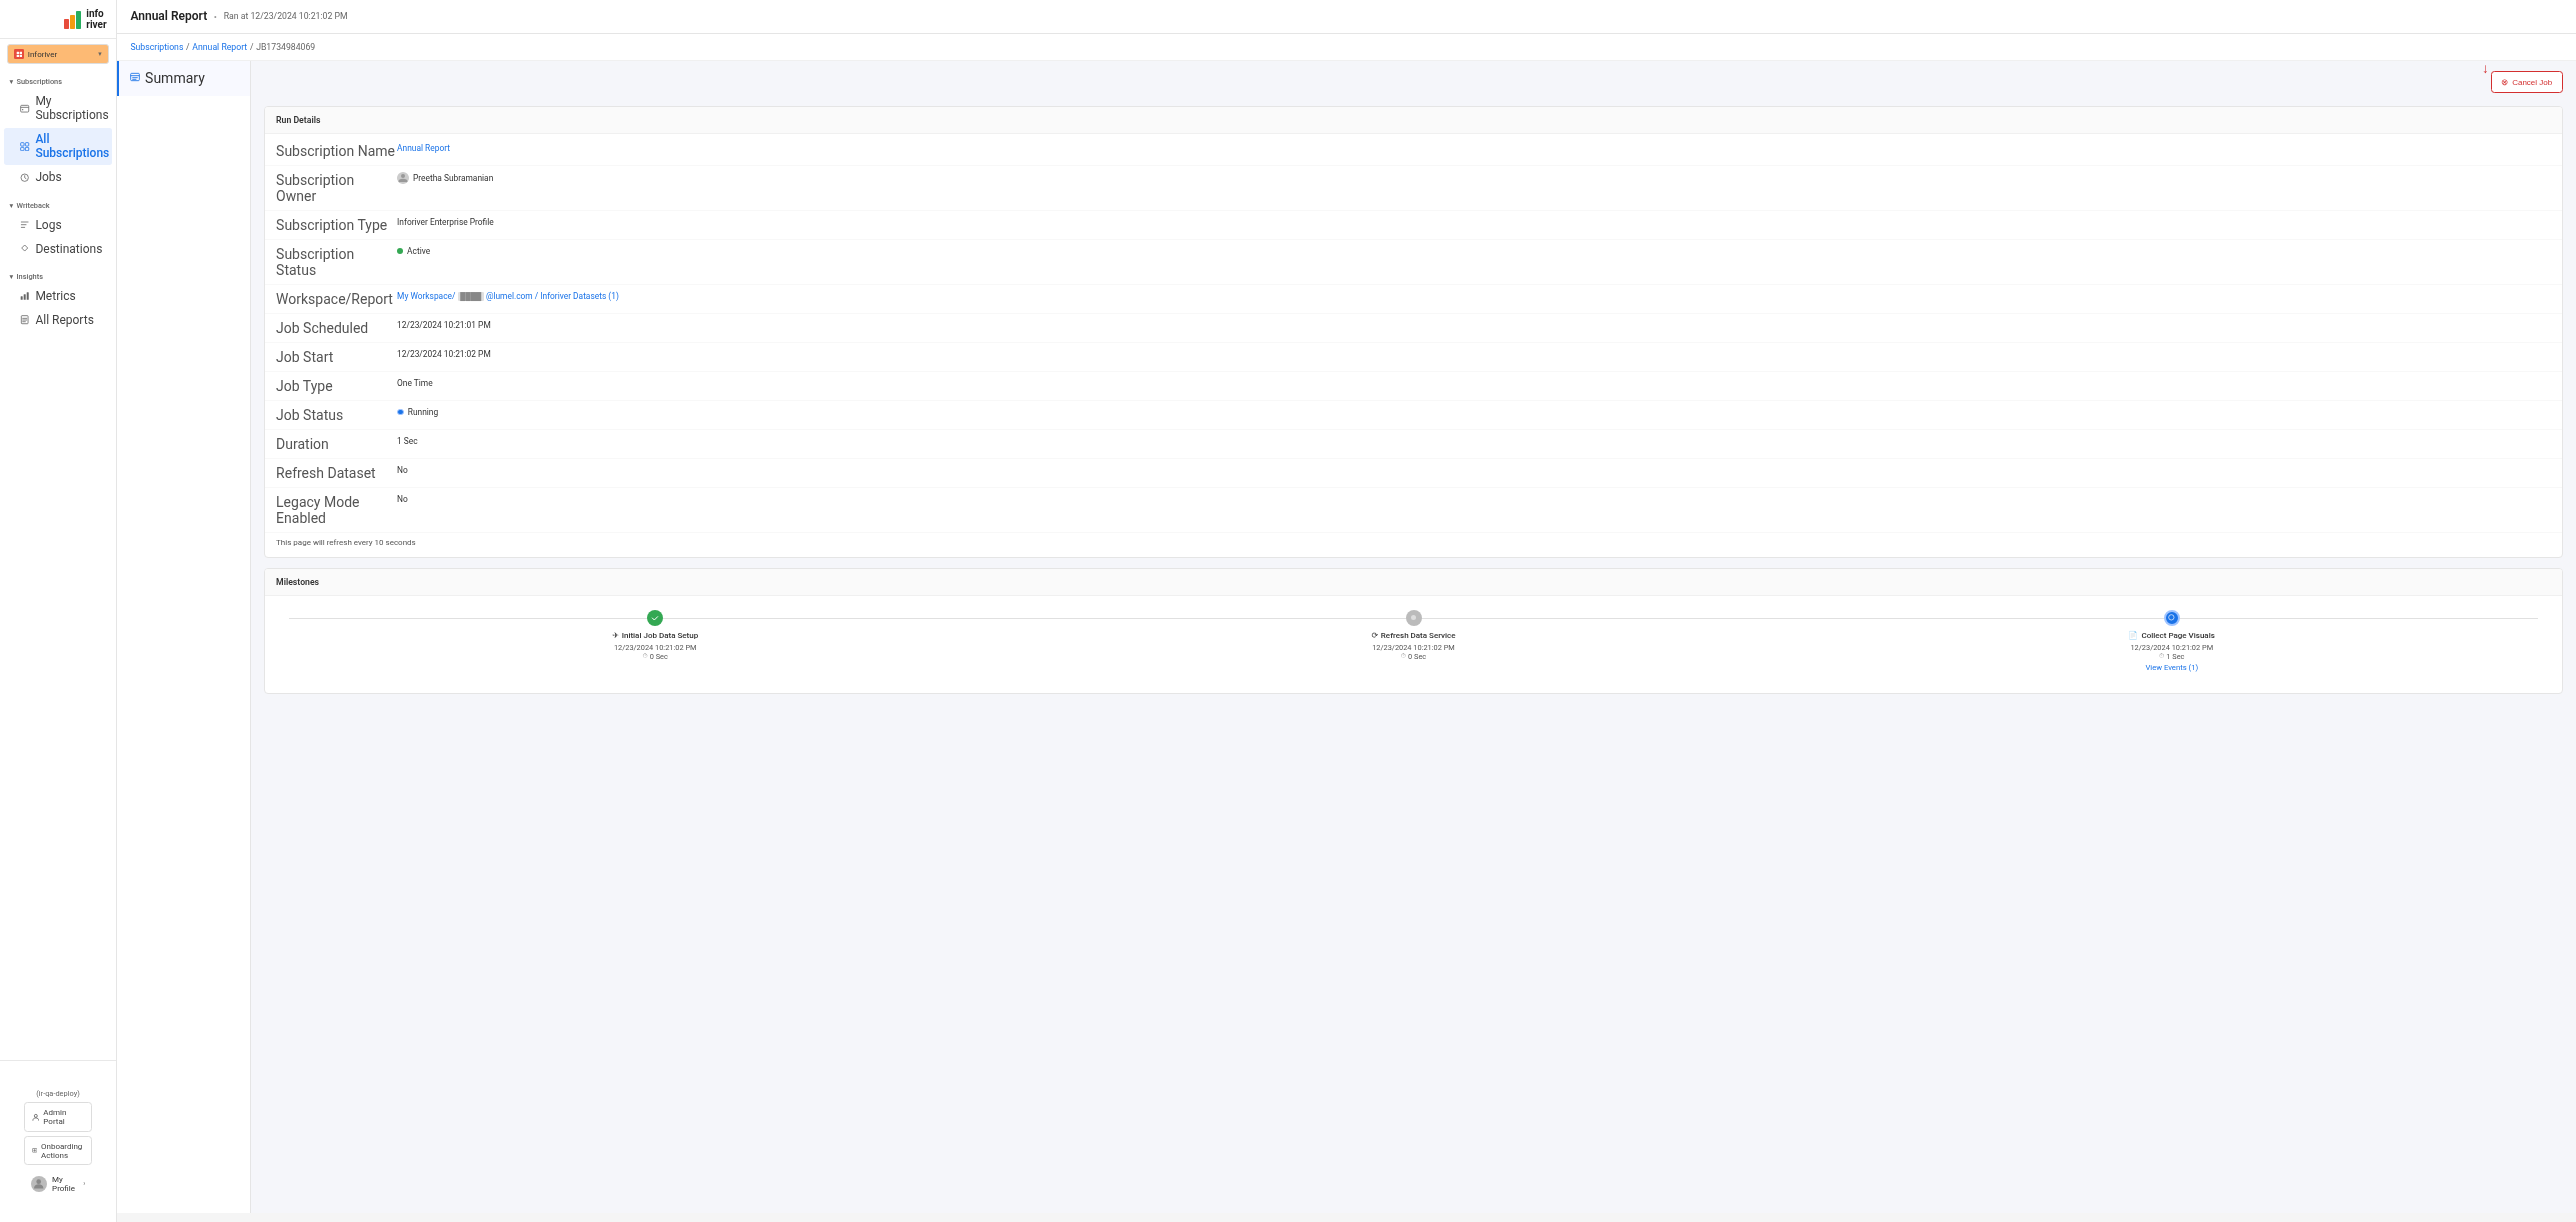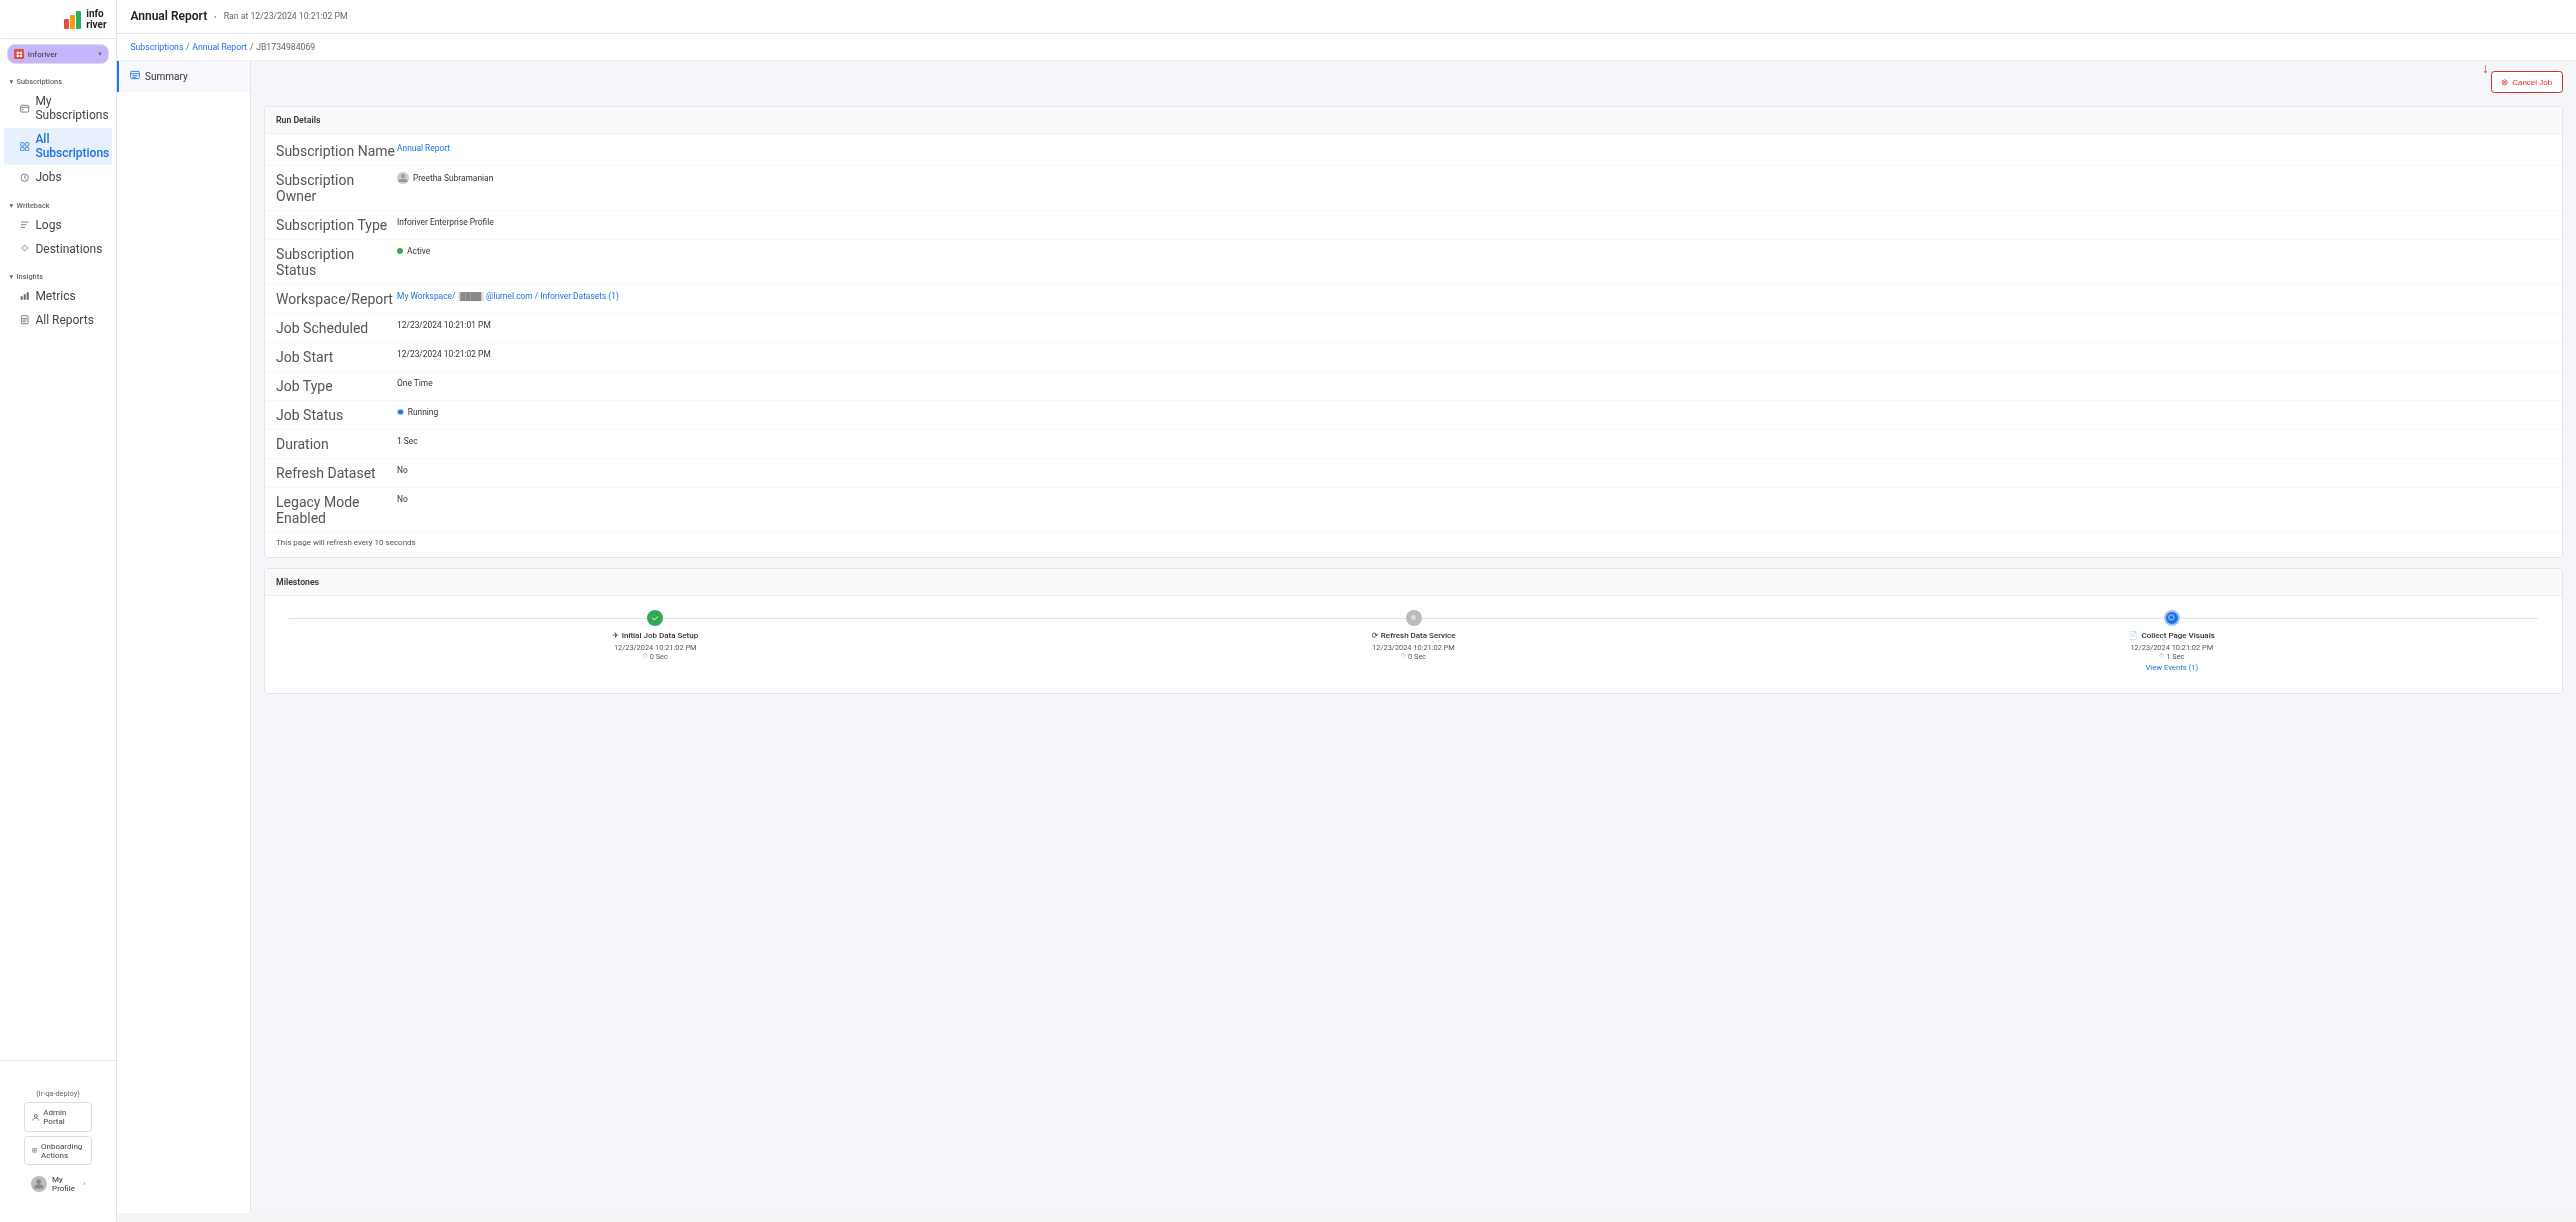--- a/index.html
+++ b/index.html
@@ -9,21 +9,21 @@
     .sidebar { width: 117px; min-width: 117px; background: #fff; border-right: 0.7px solid #e5e5e5; display: flex; flex-direction: column; height: 100vh; overflow-y: auto; }
     .sidebar-logo { padding: 8px 9.4px; border-bottom: 0.7px solid #e8e8e8; display: flex; align-items: center; gap: 5.4px; justify-content: flex-end; }
     .logo-icon { display: flex; align-items: flex-end; gap: 1.3px; height: 19px; }
     .logo-bar { width: 4.7px; border-radius: 0.7px; }
     .logo-bar-1 { height: 9.4px; background: #e74c3c; }
     .logo-bar-2 { height: 13.4px; background: #f39c12; }
     .logo-bar-3 { height: 17.4px; background: #27ae60; }
     .logo-text { font-size: 10px; font-weight: 700; color: #222; line-height: 1.1; }
     .logo-text span { display: block; }
 
-    .workspace-selector { margin: 5.4px 6.7px; padding: 4px 6.7px; border: 0.7px solid #ddd; border-radius: 8px; display: flex; align-items: center; justify-content: space-between; cursor: pointer; background: #c4b5fd; text-align: right; }
+    .workspace-selector { margin: 5.4px 6.7px; padding: 4px 6.7px; border: 0.7px solid #ddd; border-radius: 3px; display: flex; align-items: center; justify-content: space-between; cursor: pointer; background: #fdba74; text-align: right; }
     .workspace-name { font-size: 8px; color: #333; display: flex; align-items: center; gap: 4px; }
     .workspace-icon { width: 9.4px; height: 9.4px; background: #e74c3c; border-radius: 1.3px; display: inline-flex; align-items: center; justify-content: center; }
     .chevron-down { color: #666; font-size: 6.7px; }
 
     .nav-section { padding: 2.7px 0; }
     .nav-section-header { padding: 5.4px 9.4px 2.7px; font-size: 7.4px; color: #666; font-weight: 500; display: flex; align-items: center; gap: 3.4px; cursor: pointer; user-select: none; }
     .nav-item { padding: 4.7px 9.4px 4.7px 16px; font-size: 12px; color: #444; display: flex; align-items: center; gap: 5.4px; cursor: pointer; border-radius: 2.7px; margin: 0.7px 4px; }
     .nav-item.active { background: #e8f0fe; color: #1a73e8; font-weight: 500; }
     .nav-item-icon { width: 10px; height: 10px; display: flex; align-items: center; justify-content: center; font-size: 8.7px; color: #666; flex-shrink: 0; }
     .nav-item.active .nav-item-icon { color: #1a73e8; }
@@ -50,21 +50,21 @@
     .breadcrumb-bar { padding: 8px 13.4px; background: #fff; border-bottom: 0.7px solid #f0f0f0; display: flex; align-items: center; gap: 2.7px; font-size: 8.7px; }
     .breadcrumb-link { color: #1a73e8; cursor: pointer; text-decoration: none; }
     .breadcrumb-sep { color: #666; }
     .breadcrumb-current { color: #666; }
 
     
     .content-columns { display: flex; gap: 0; height: calc(100vh - 70px); overflow: hidden; }
 
     
     .summary-column { width: 134px; min-width: 134px; background: #fff; border-right: 0.7px solid #e5e5e5; padding: 0; }
-    .summary-item { display: flex; align-items: center; gap: 5.4px; padding: 9.4px 10.7px; cursor: pointer; font-size: 10px; color: #333; border-left: 2px solid #1a73e8; background: #f8f9ff; }
+    .summary-item { display: flex; align-items: center; gap: 5.4px; padding: 9.4px 10.7px; cursor: pointer; font-size: 14px; color: #333; border-left: 2px solid #1a73e8; background: #f8f9ff; }
     .summary-icon { color: #1a73e8; font-size: 9.4px; }
 
     
     .detail-column { flex: 1; overflow-y: auto; padding: 10.7px 13.4px; background: #f5f6fa; position: relative; }
 
     
     .cancel-job-btn { position: absolute; top: 10.7px; right: 13.4px; display: flex; align-items: center; gap: 4px; padding: 4.7px 9.4px; border: 1px solid #d32f2f; border-radius: 3.4px; font-size: 8px; color: #d32f2f; cursor: pointer; background: #fff; font-weight: 500; }
 
     
     .card { background: #fff; border: 0.7px solid #e5e5e5; border-radius: 4px; margin-bottom: 10.7px; overflow: hidden; }

